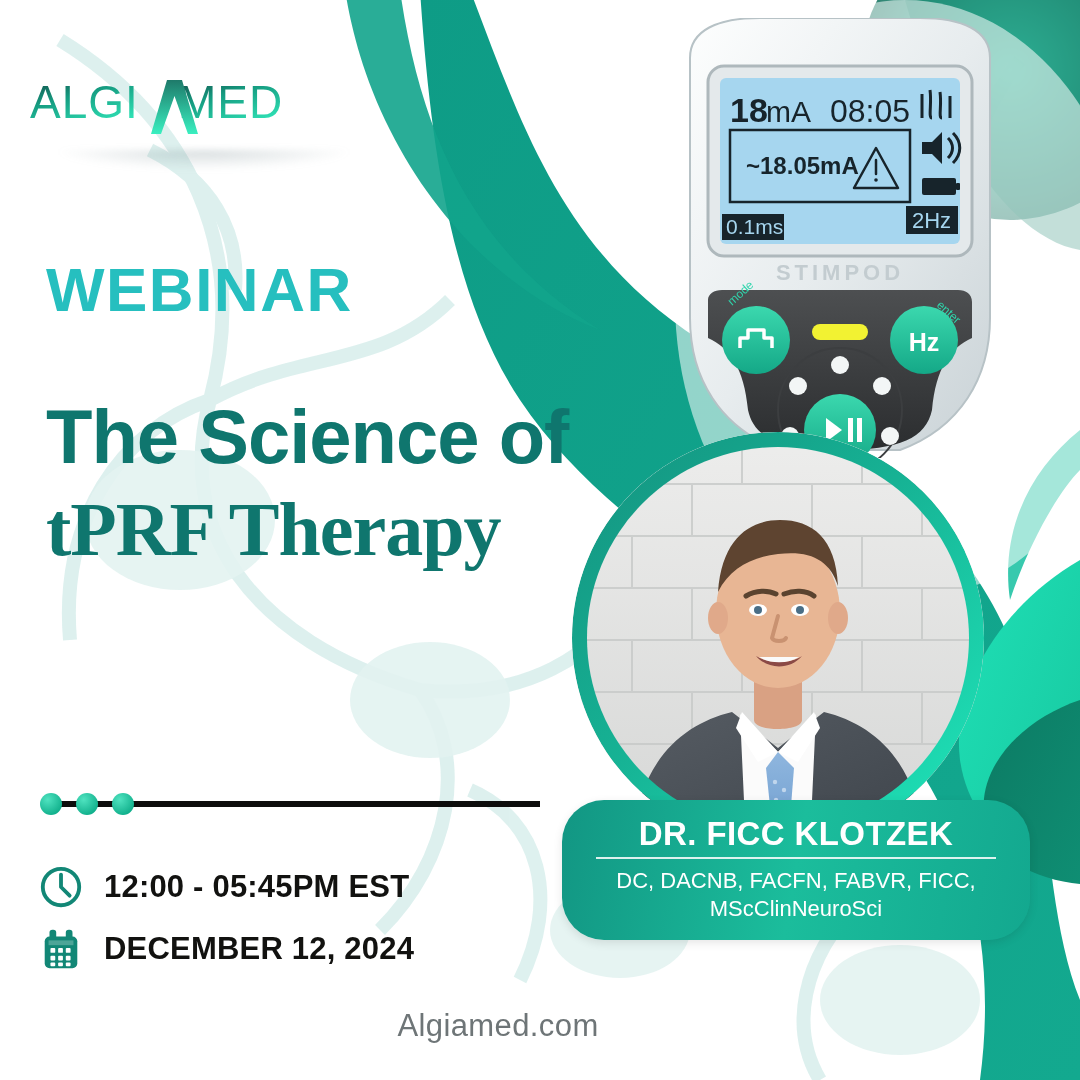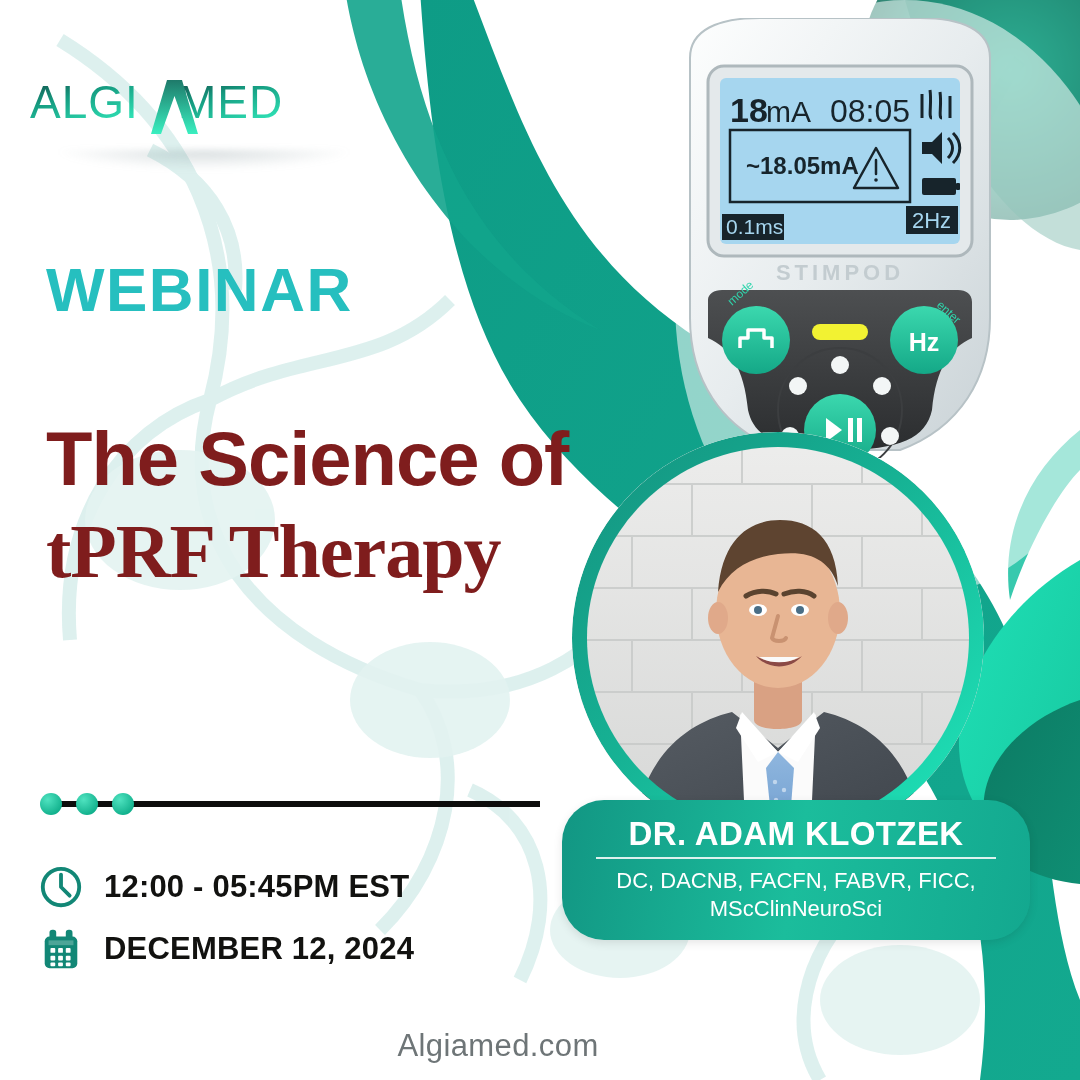--- a/index.html
+++ b/index.html
@@ -13,22 +13,22 @@
   
   .logo-wrap{position:absolute;left:30px;top:72px;width:300px;height:72px;text-decoration:underline;}
   .logo-svg{width:300px;height:72px;display:block;}
   .logo-shadow{position:absolute;left:24px;top:78px;width:300px;height:20px;
      background:radial-gradient(ellipse at 50% 0%,rgba(120,140,145,.30),rgba(255,255,255,0) 70%);
      filter:blur(3px);}
 
   
   .webinar{position:absolute;left:46px;top:259px;font-size:62px;font-weight:bold;
      letter-spacing:1.5px;color:#26BFBF;line-height:1;}
-  .headline{position:absolute;left:46px;top:412px;width:600px;font-size:76px;
-     font-weight:bold;color:#7f1d1d;line-height:1.23;letter-spacing:-1px;}
+  .headline{position:absolute;left:46px;top:390px;width:600px;font-size:76px;
+     font-weight:bold;color:#0f766e;line-height:1.23;letter-spacing:-1px;}
   .headline .l2{display:block;font-family:Liberation Serif, serif;}
 
   
   .divider{position:absolute;left:40px;top:792px;width:500px;height:24px;}
   .dot{position:absolute;top:1px;width:22px;height:22px;border-radius:50%;
      background:radial-gradient(circle at 35% 30%,#4FE3C0,#11B08C 75%);}
   .dot.d1{left:0px;}
   .dot.d2{left:36px;}
   .dot.d3{left:72px;}
   .dline{position:absolute;left:12px;top:9px;width:488px;height:6px;background:#0D0D0C;}
@@ -56,21 +56,21 @@
      background:linear-gradient(100deg,#129683 0%,#1BBD9C 50%,#13A88F 100%);
      display:flex;flex-direction:column;align-items:center;justify-content:center;
      box-shadow:0 3px 10px rgba(0,0,0,.10);}
   .sp-name{font-size:33px;font-weight:bold;color:#fff;letter-spacing:.4px;
      line-height:1;margin-bottom:7px;}
   .sp-rule{width:400px;height:2px;background:rgba(255,255,255,.85);margin-bottom:8px;}
   .sp-cred{font-size:22px;color:#fff;text-align:center;line-height:1.26;width:440px;}
 
   
   .footer{position:absolute;left:0;top:1008px;width:996px;text-align:center;
-     font-size:31px;color:#6E7577;letter-spacing:.4px;margin-top:20px;}
+     font-size:31px;color:#6E7577;letter-spacing:.4px;}
 </style>
 </head>
 <body>
 
 <div class="poster">
 
   <svg class="bg-svg" viewBox="0 0 1080 1080">
     <defs>
       <linearGradient id="gSwoosh" x1="0" y1="0" x2="1" y2="1">
         <stop offset="0" stop-color="#0E9C86"></stop>
@@ -335,20 +335,20 @@
 
       <path d="M206 184 L200 206 C202 210 212 210 214 206" stroke="#C99271" stroke-width="4" fill="none" stroke-linecap="round" stroke-linejoin="round"></path>
 
       <path d="M184 224 C196 238 218 238 230 224 C218 232 196 232 184 224 Z" fill="#8B4A46"></path>
       <path d="M187 225 C198 232 216 232 227 225 Z" fill="#FAFAFA"></path>
     </svg>
   </div>
   <div class="ring"></div>
 
   <div class="speaker">
-    <div class="sp-name">DR. ADAM KLOTZEK</div>
+    <div class="sp-name">DR. FICC KLOTZEK</div>
     <div class="sp-rule"></div>
     <div class="sp-cred">DC, DACNB, FACFN, FABVR, FICC, MScClinNeuroSci</div>
   </div>
 
   <div class="footer">Algiamed.com</div>
 
 </div>
 
 </body></html>

